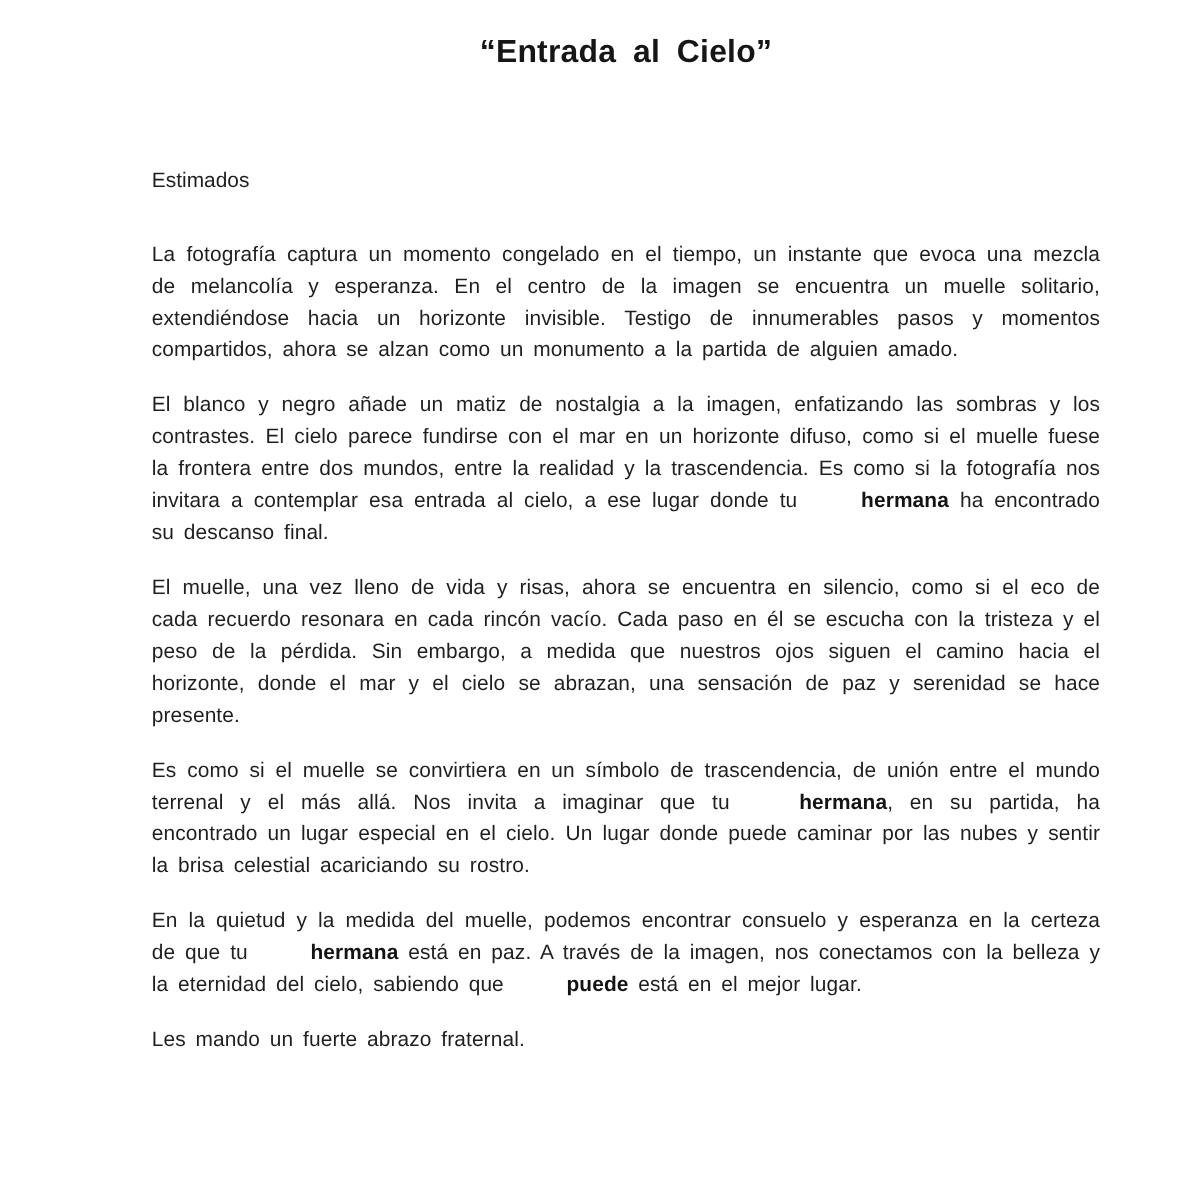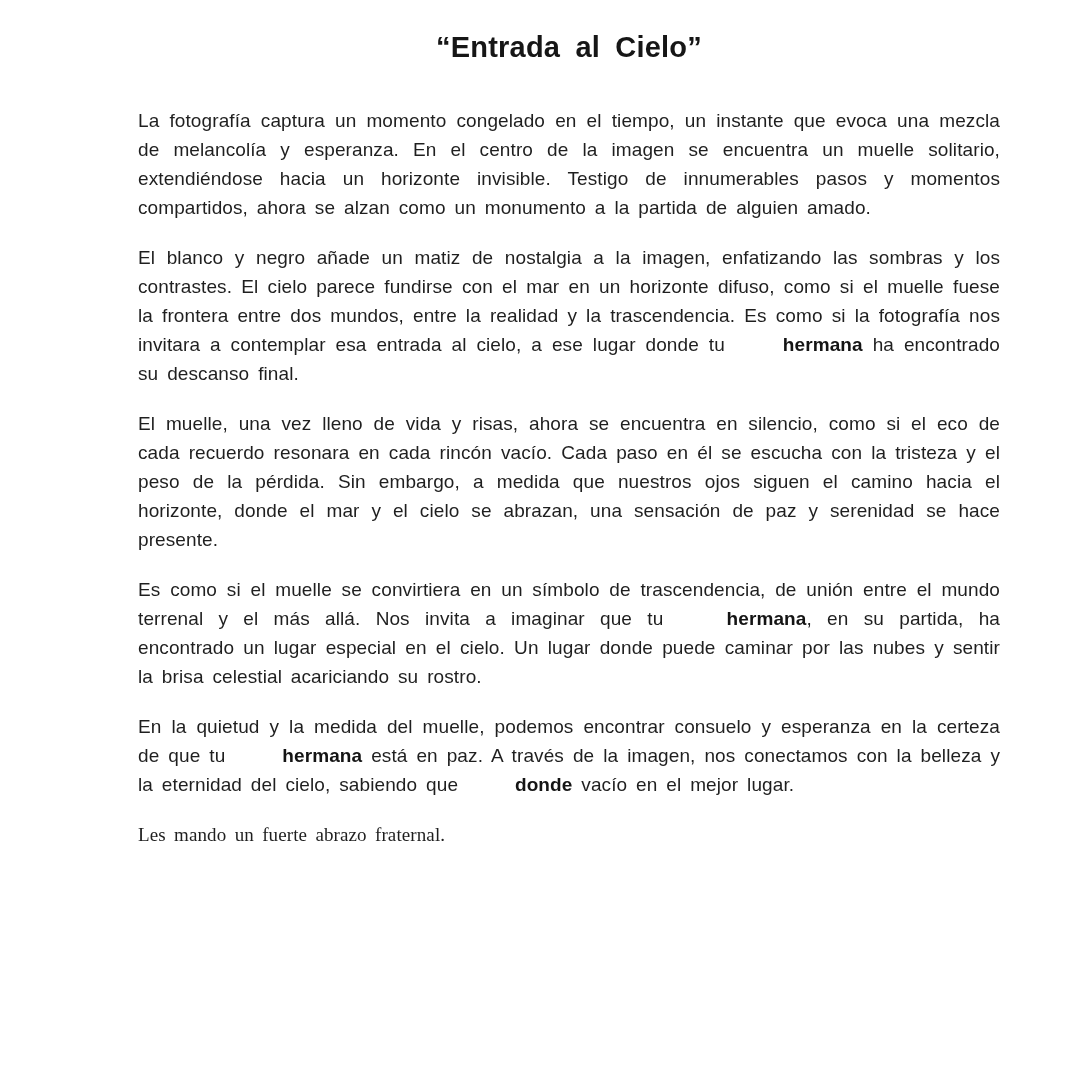--- a/index.html
+++ b/index.html
@@ -49,32 +49,32 @@
     font-weight: 700;
     color: #141414;
     margin-left: 48px;
   }
   .closing {
     margin-top: 21px;
     font-size: 19px;
     line-height: 29px;
     word-spacing: 3.5px;
     letter-spacing: 0.1px;
-    font-family: Liberation Serif, serif;
   }
 </style>
 </head>
 <body>
 
 <div class="page">
   <h1 class="doc-title">“Entrada al Cielo”</h1>
 
+  <div class="salutation">Estimados</div>
 
   <div class="letter-body" id="paragraphs">
       <p><span>La fotografía captura un momento congelado en el tiempo, un instante que evoca una mezcla de melancolía y esperanza. En el centro de la imagen se encuentra un muelle solitario, extendiéndose hacia un horizonte invisible. Testigo de innumerables pasos y momentos compartidos, ahora se alzan como un monumento a la partida de alguien amado.</span></p>
       <p><span>El blanco y negro añade un matiz de nostalgia a la imagen, enfatizando las sombras y los contrastes. El cielo parece fundirse con el mar en un horizonte difuso, como si el muelle fuese la frontera entre dos mundos, entre la realidad y la trascendencia. Es como si la fotografía nos invitara a contemplar esa entrada al cielo, a ese lugar donde tu </span><strong>hermana</strong><span> ha encontrado su descanso final.</span></p>
       <p><span>El muelle, una vez lleno de vida y risas, ahora se encuentra en silencio, como si el eco de cada recuerdo resonara en cada rincón vacío. Cada paso en él se escucha con la tristeza y el peso de la pérdida. Sin embargo, a medida que nuestros ojos siguen el camino hacia el horizonte, donde el mar y el cielo se abrazan, una sensación de paz y serenidad se hace presente.</span></p>
       <p><span>Es como si el muelle se convirtiera en un símbolo de trascendencia, de unión entre el mundo terrenal y el más allá. Nos invita a imaginar que tu </span><strong>hermana</strong><span>, en su partida, ha encontrado un lugar especial en el cielo. Un lugar donde puede caminar por las nubes y sentir la brisa celestial acariciando su rostro.</span></p>
-      <p><span>En la quietud y la medida del muelle, podemos encontrar consuelo y esperanza en la certeza de que tu </span><strong>hermana</strong><span> está en paz. A través de la imagen, nos conectamos con la belleza y la eternidad del cielo, sabiendo que </span><strong>donde</strong><span> vacío en el mejor lugar.</span></p>
+      <p><span>En la quietud y la medida del muelle, podemos encontrar consuelo y esperanza en la certeza de que tu </span><strong>hermana</strong><span> está en paz. A través de la imagen, nos conectamos con la belleza y la eternidad del cielo, sabiendo que </span><strong>puede</strong><span> está en el mejor lugar.</span></p>
     </div>
 
   <div class="closing">Les mando un fuerte abrazo fraternal.</div>
 </div>
 
 </body></html>

